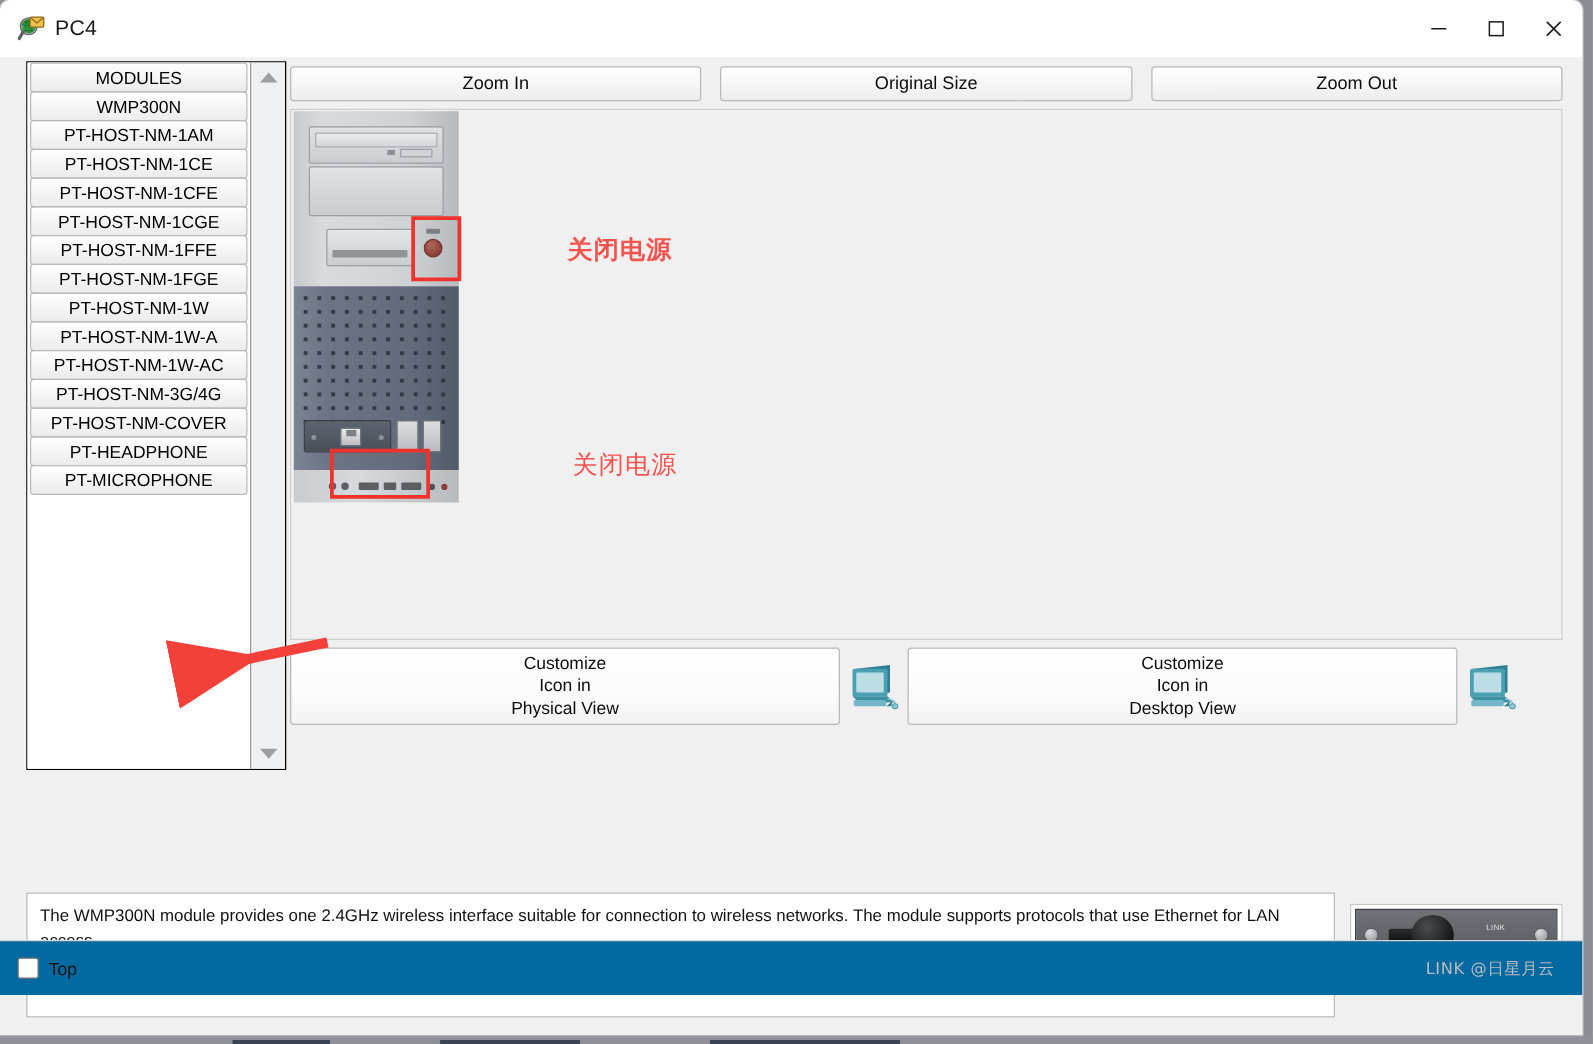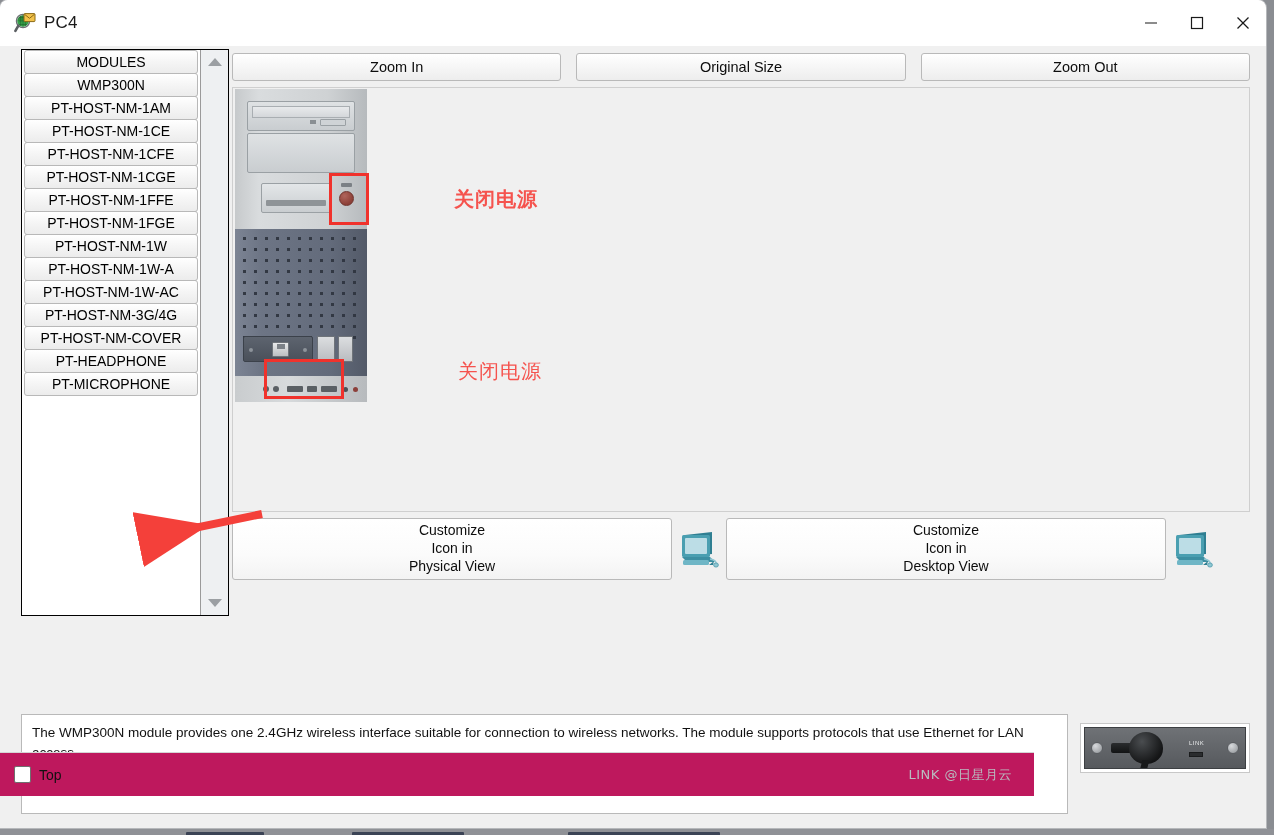--- a/index.html
+++ b/index.html
@@ -382,22 +382,22 @@
     position:absolute; left:104px; top:12px; font-size:6px; color:#e7e9ea; letter-spacing:.5px;
   }
   .mp-link-led {
     position:absolute; left:104px; top:24px; width:14px; height:5px; background:#2a2c2e; border:1px solid #1a1c1d;
   }
 
   
   #bottom-bar {
     position: absolute;
     left: 0; bottom: 0;
-    width: 1034px; height: 44px;
-    background: #be185d;
+    width: 1266px; height: 44px;
+    background: #0369a1;
     border-top: 1px solid #d5d5d5;
     display: flex; align-items: center;
   }
   #top-checkbox-wrap {
     display: flex; align-items: center;
     margin-left: 14px;
     cursor: default;
   }
   .checkbox {
     width: 17px; height: 17px;

